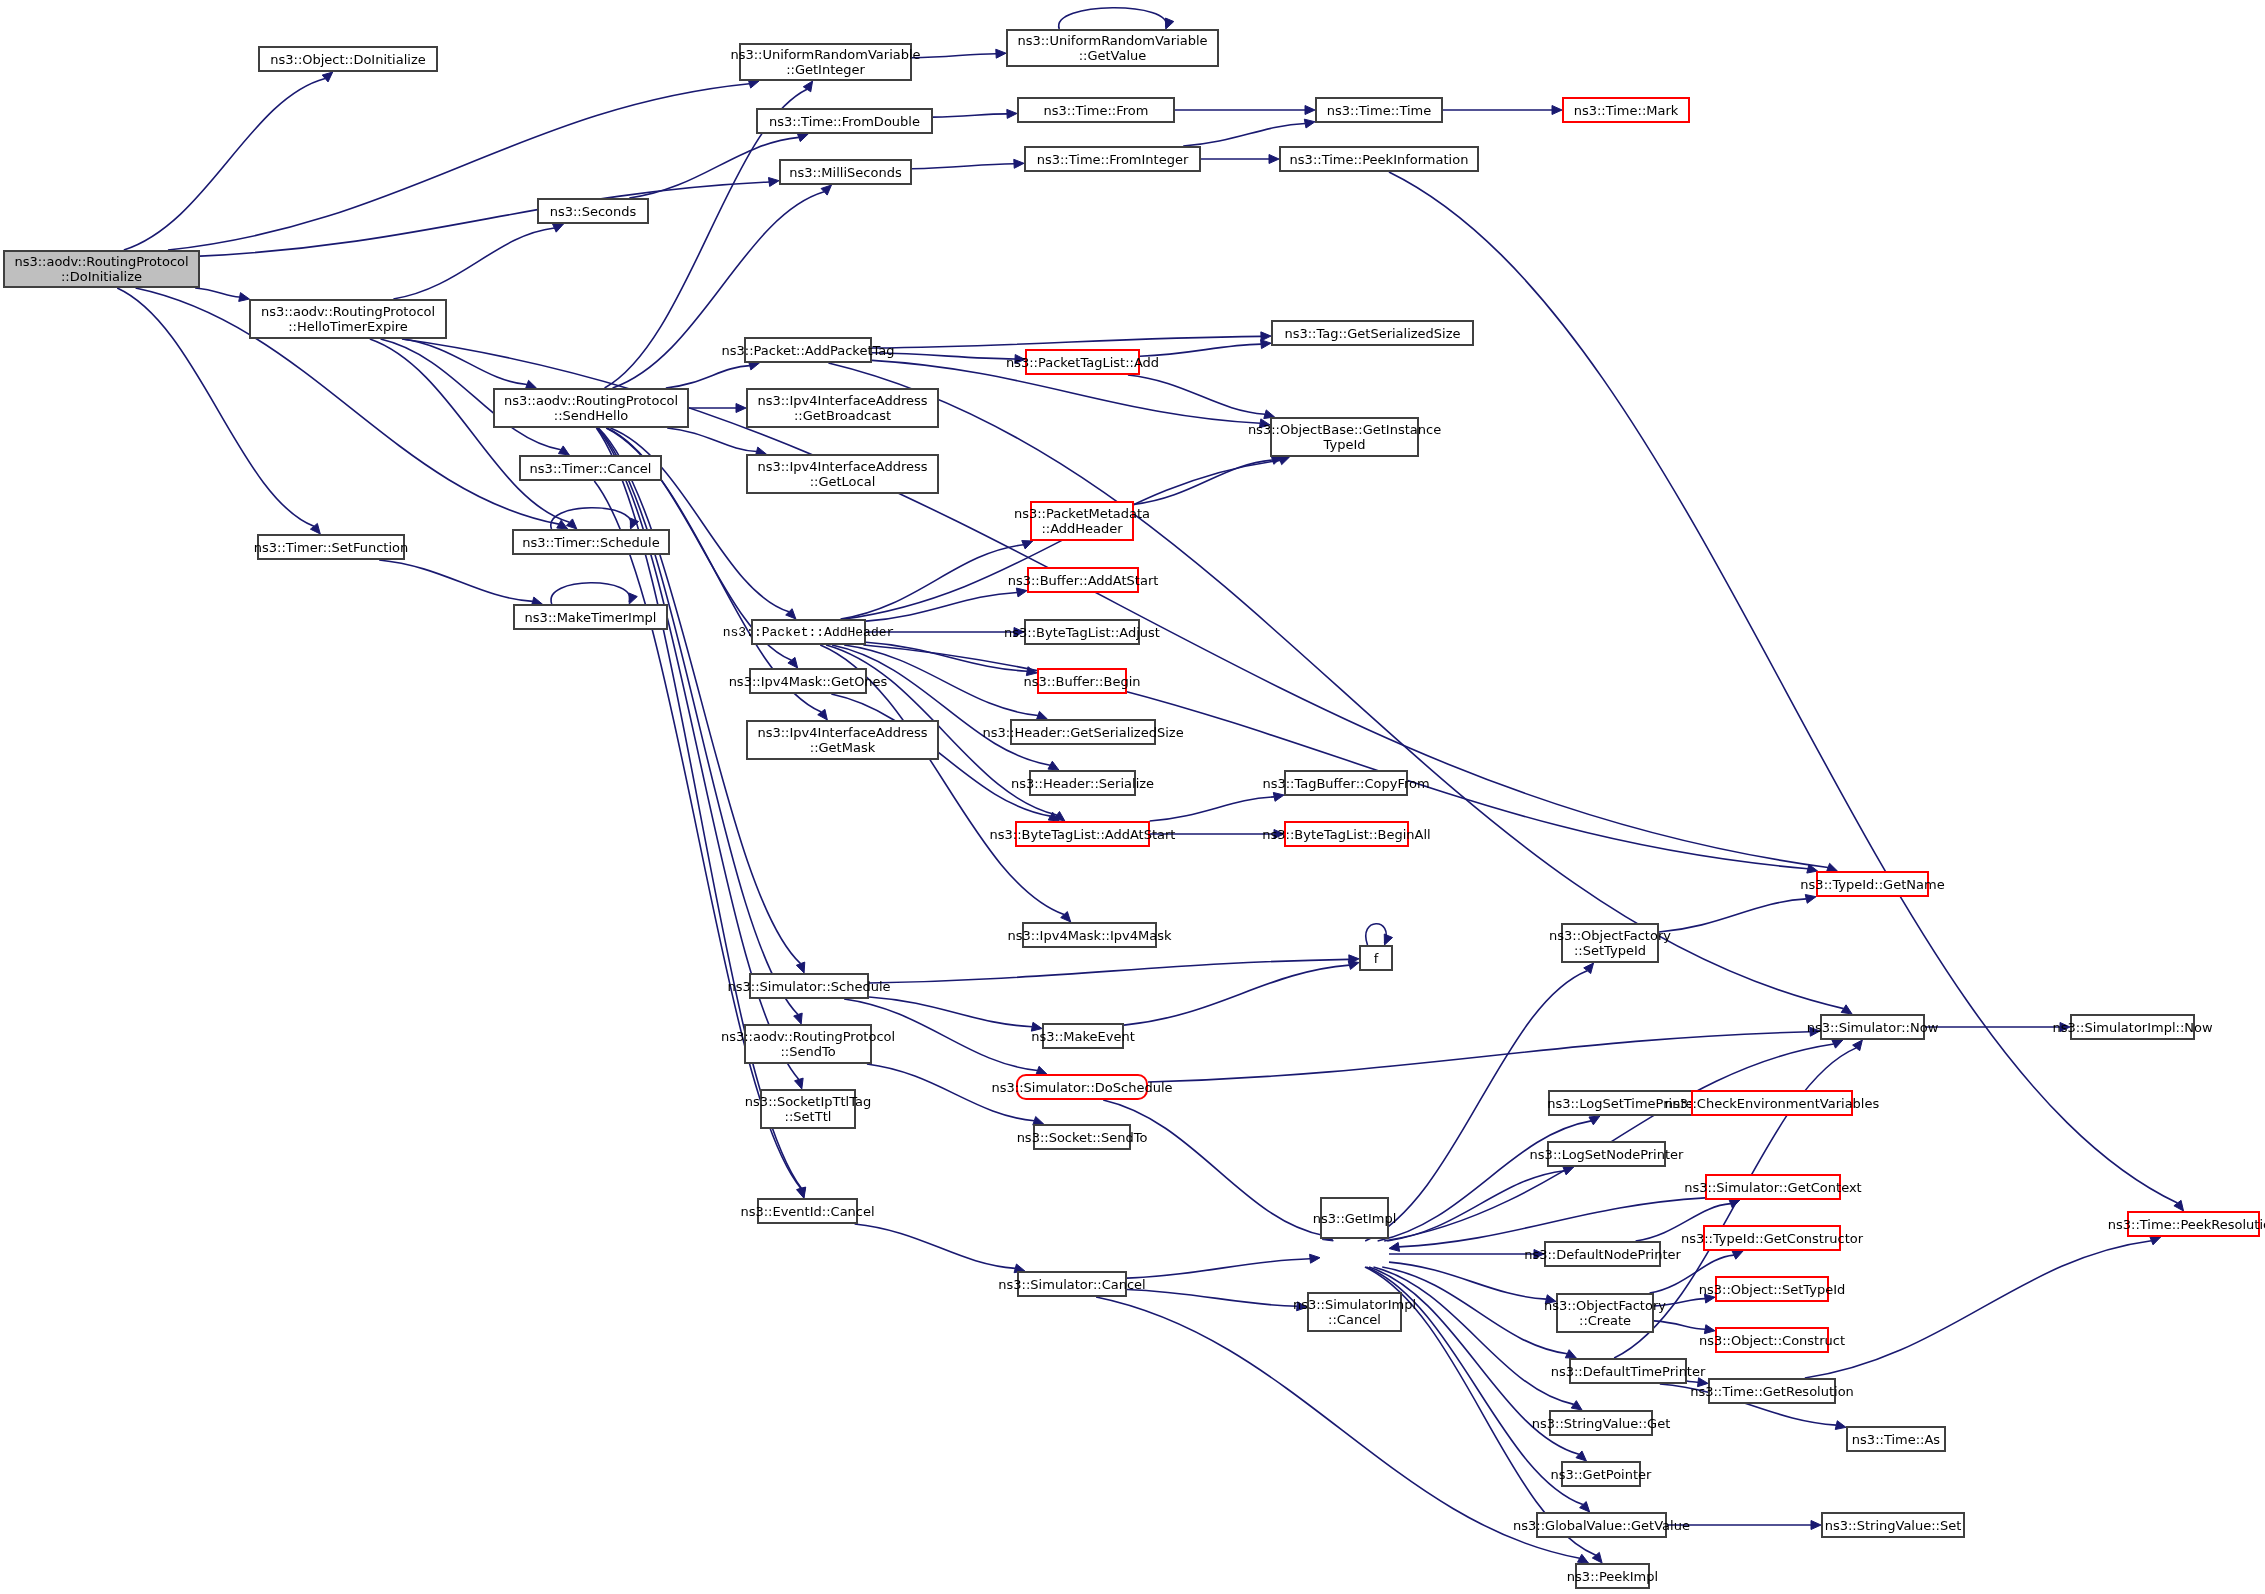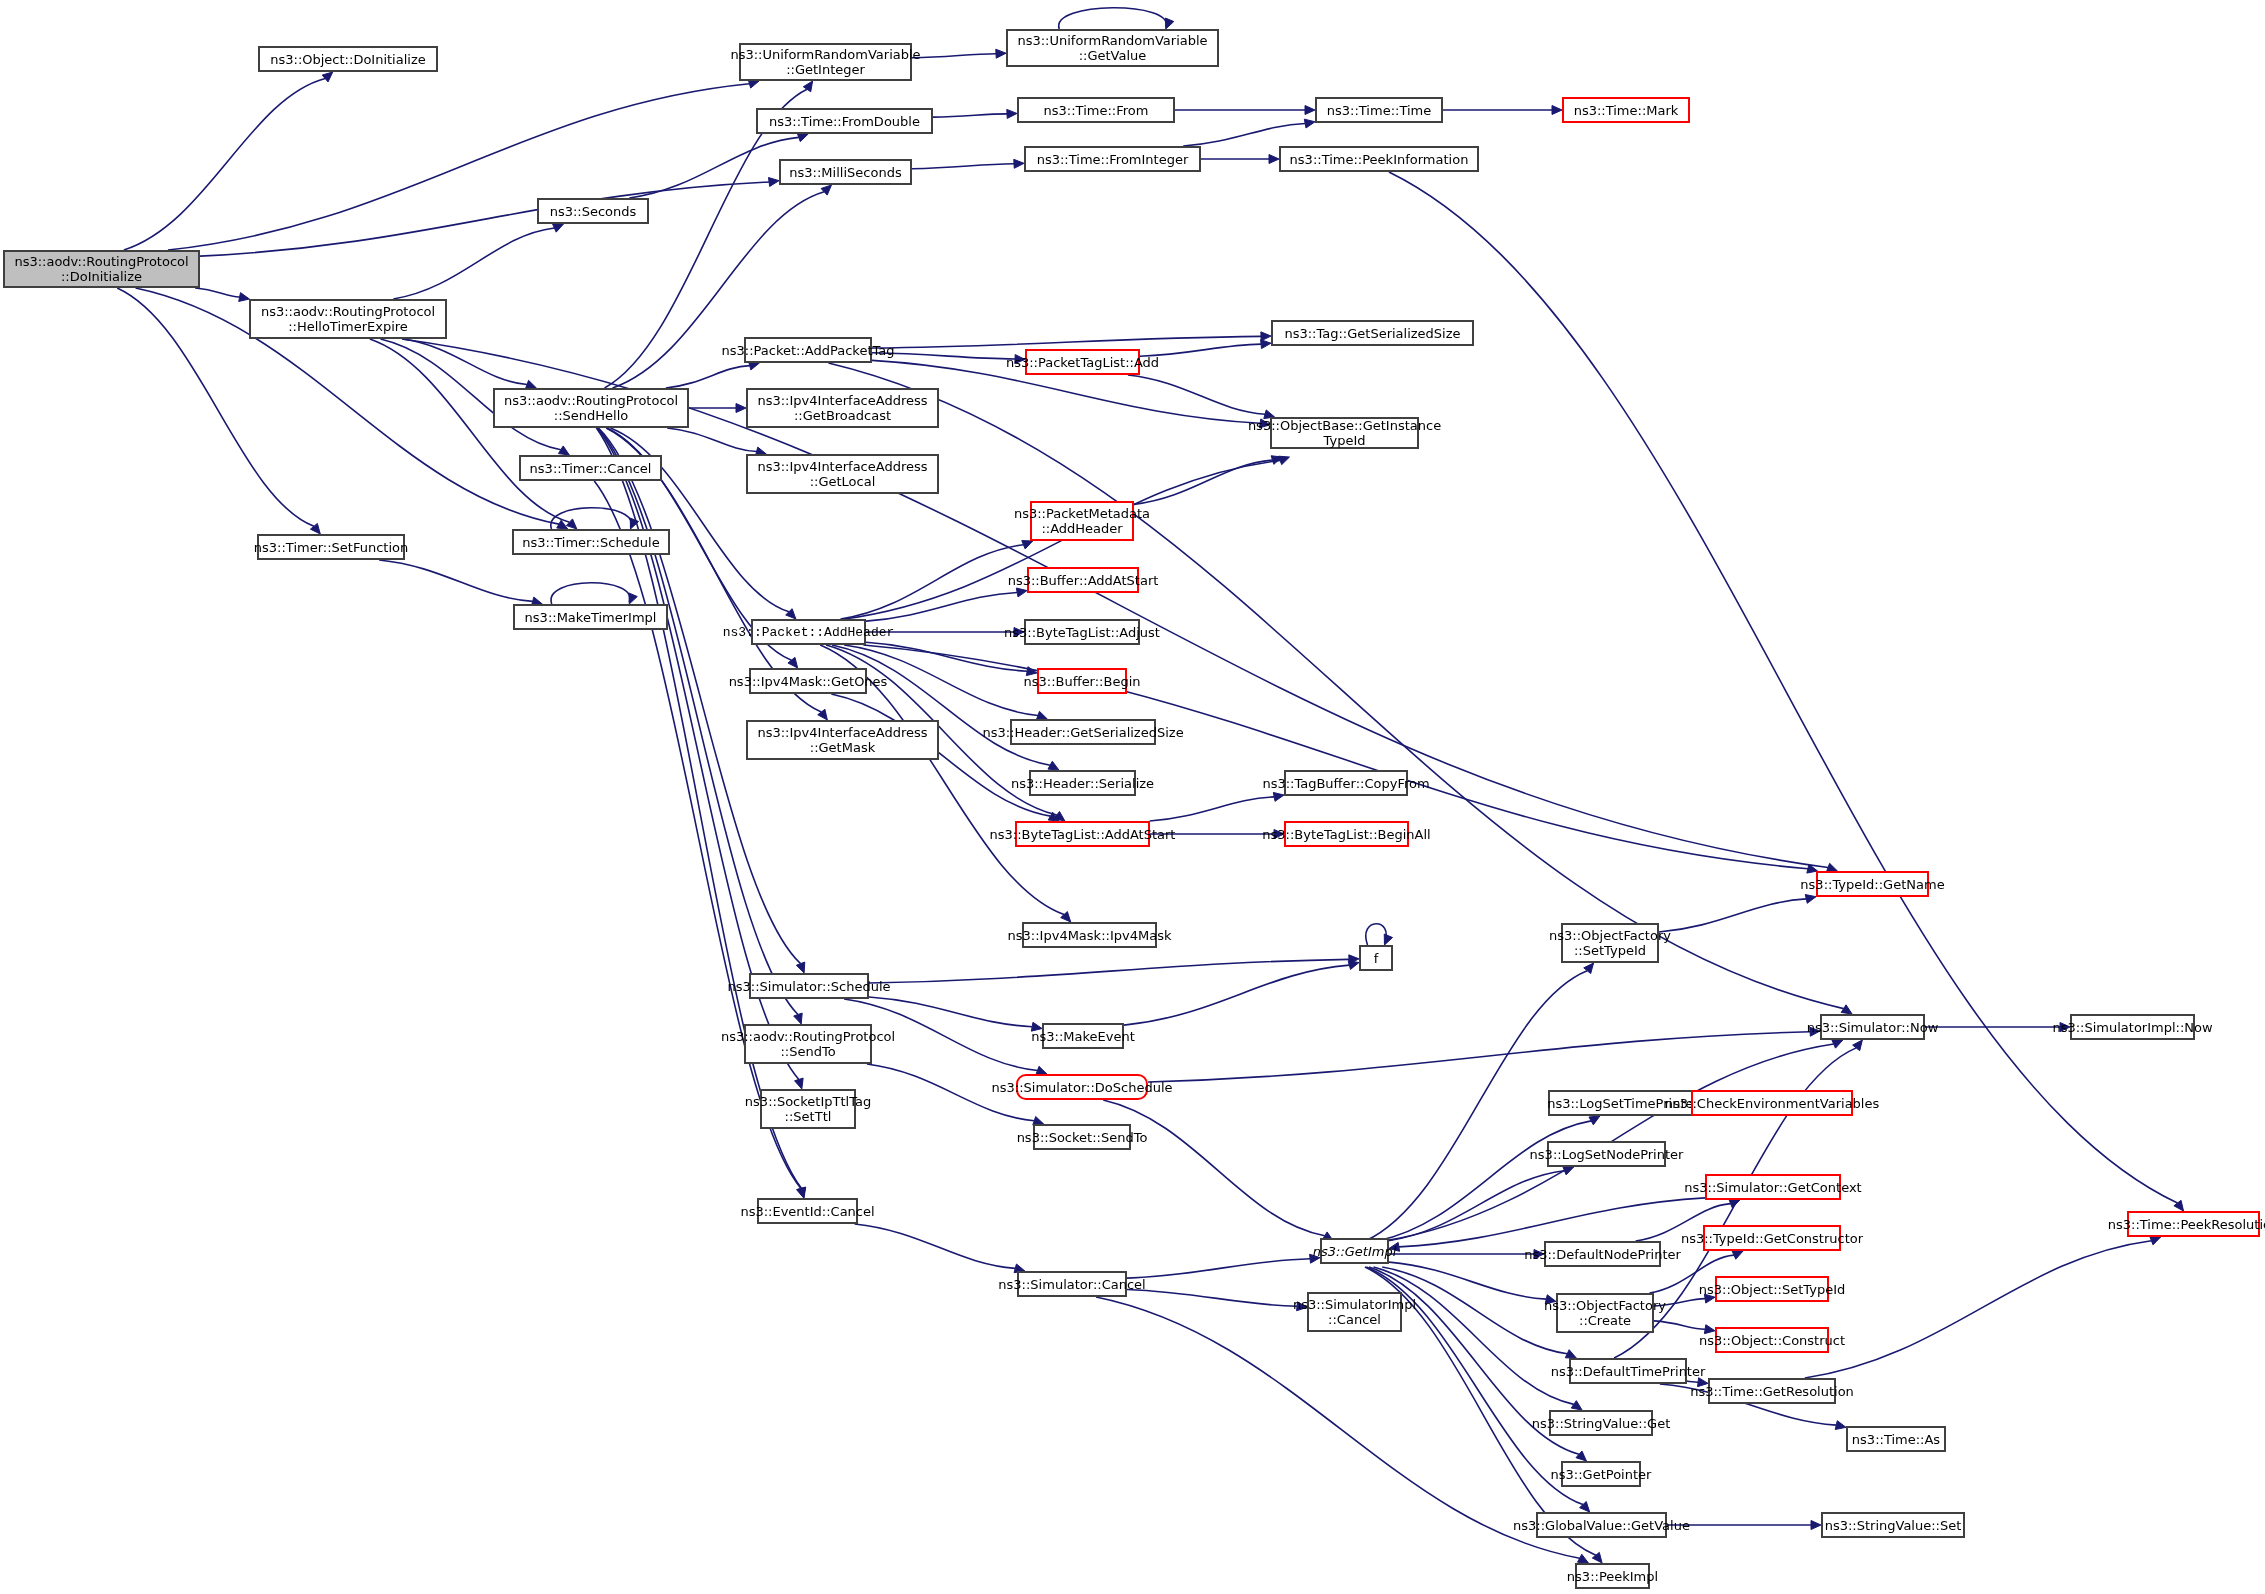--- a/index.html
+++ b/index.html
@@ -226,21 +226,21 @@
       <div class="node" style="left: 1024px; top: 146px; width: 177px; height: 26px;"><span>ns3::Time::FromInteger</span></div>
       <div class="node" style="left: 1279px; top: 146px; width: 200px; height: 26px;"><span>ns3::Time::PeekInformation</span></div>
       <div class="node" style="left: 537px; top: 198px; width: 112px; height: 26px;"><span>ns3::Seconds</span></div>
       <div class="node" style="left: 249px; top: 299px; width: 198px; height: 40px;"><span>ns3::aodv::RoutingProtocol
 ::HelloTimerExpire</span></div>
       <div class="node" style="left: 493px; top: 388px; width: 196px; height: 40px;"><span>ns3::aodv::RoutingProtocol
 ::SendHello</span></div>
       <div class="node" style="left: 744px; top: 337px; width: 128px; height: 26px;"><span>ns3::Packet::AddPacketTag</span></div>
       <div class="node" style="left: 1271px; top: 320px; width: 203px; height: 26px;"><span>ns3::Tag::GetSerializedSize</span></div>
       <div class="node red" style="left: 1025px; top: 349px; width: 115px; height: 26px;"><span>ns3::PacketTagList::Add</span></div>
-      <div class="node" style="left: 1270px; top: 417px; width: 149px; height: 32px;"><span>ns3::ObjectBase::GetInstance
+      <div class="node" style="left: 1270px; top: 417px; width: 149px; height: 40px;"><span>ns3::ObjectBase::GetInstance
 TypeId</span></div>
       <div class="node" style="left: 746px; top: 388px; width: 193px; height: 40px;"><span>ns3::Ipv4InterfaceAddress
 ::GetBroadcast</span></div>
       <div class="node" style="left: 746px; top: 454px; width: 193px; height: 40px;"><span>ns3::Ipv4InterfaceAddress
 ::GetLocal</span></div>
       <div class="node" style="left: 519px; top: 455px; width: 143px; height: 26px;"><span>ns3::Timer::Cancel</span></div>
       <div class="node" style="left: 512px; top: 529px; width: 158px; height: 26px;"><span>ns3::Timer::Schedule</span></div>
       <div class="node" style="left: 257px; top: 534px; width: 148px; height: 26px;"><span>ns3::Timer::SetFunction</span></div>
       <div class="node" style="left: 513px; top: 604px; width: 155px; height: 26px;"><span>ns3::MakeTimerImpl</span></div>
       <div class="node red" style="left: 1030px; top: 501px; width: 104px; height: 40px;"><span>ns3::PacketMetadata
@@ -272,21 +272,21 @@
       <div class="node" style="left: 1548px; top: 1090px; width: 150px; height: 26px;"><span>ns3::LogSetTimePrinter</span></div>
       <div class="node red" style="left: 1691px; top: 1090px; width: 162px; height: 26px;"><span>ns3::CheckEnvironmentVariables</span></div>
       <div class="node" style="left: 760px; top: 1089px; width: 96px; height: 40px;"><span>ns3::SocketIpTtlTag
 ::SetTtl</span></div>
       <div class="node" style="left: 1033px; top: 1124px; width: 98px; height: 26px;"><span>ns3::Socket::SendTo</span></div>
       <div class="node" style="left: 1547px; top: 1141px; width: 119px; height: 26px;"><span>ns3::LogSetNodePrinter</span></div>
       <div class="node red" style="left: 1705px; top: 1174px; width: 136px; height: 26px;"><span>ns3::Simulator::GetContext</span></div>
       <div class="node" style="left: 757px; top: 1198px; width: 101px; height: 26px;"><span>ns3::EventId::Cancel</span></div>
       <div class="node red" style="left: 2127px; top: 1211px; width: 133px; height: 26px;"><span>ns3::Time::PeekResolution</span></div>
       <div class="node red" style="left: 1703px; top: 1225px; width: 138px; height: 26px;"><span>ns3::TypeId::GetConstructor</span></div>
-      <div class="node" style="left: 1320px; top: 1238px; width: 69px; height: 26px; font-style: italic;"><span>ns3::GetImpl</span></div>
+      <div class="node" style="left: 1320px; top: 1197px; width: 69px; height: 42px;"><span>ns3::GetImpl</span></div>
       <div class="node" style="left: 1544px; top: 1241px; width: 117px; height: 26px;"><span>ns3::DefaultNodePrinter</span></div>
       <div class="node" style="left: 1017px; top: 1271px; width: 110px; height: 26px;"><span>ns3::Simulator::Cancel</span></div>
       <div class="node red" style="left: 1715px; top: 1276px; width: 114px; height: 26px;"><span>ns3::Object::SetTypeId</span></div>
       <div class="node" style="left: 1307px; top: 1292px; width: 95px; height: 40px;"><span>ns3::SimulatorImpl
 ::Cancel</span></div>
       <div class="node" style="left: 1556px; top: 1293px; width: 98px; height: 40px;"><span>ns3::ObjectFactory
 ::Create</span></div>
       <div class="node red" style="left: 1715px; top: 1327px; width: 114px; height: 26px;"><span>ns3::Object::Construct</span></div>
       <div class="node" style="left: 1545px; top: 1358px; width: 118px; height: 26px; margin-left: 24px;"><span>ns3::DefaultTimePrinter</span></div>
       <div class="node" style="left: 1708px; top: 1378px; width: 128px; height: 26px;"><span>ns3::Time::GetResolution</span></div>

